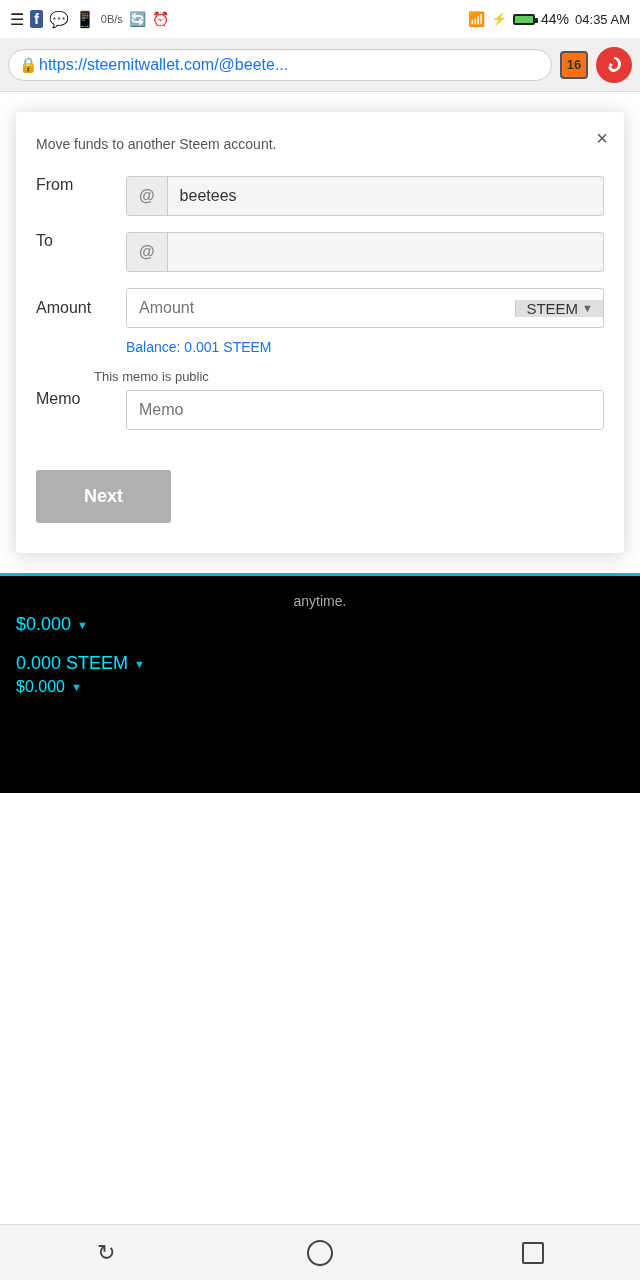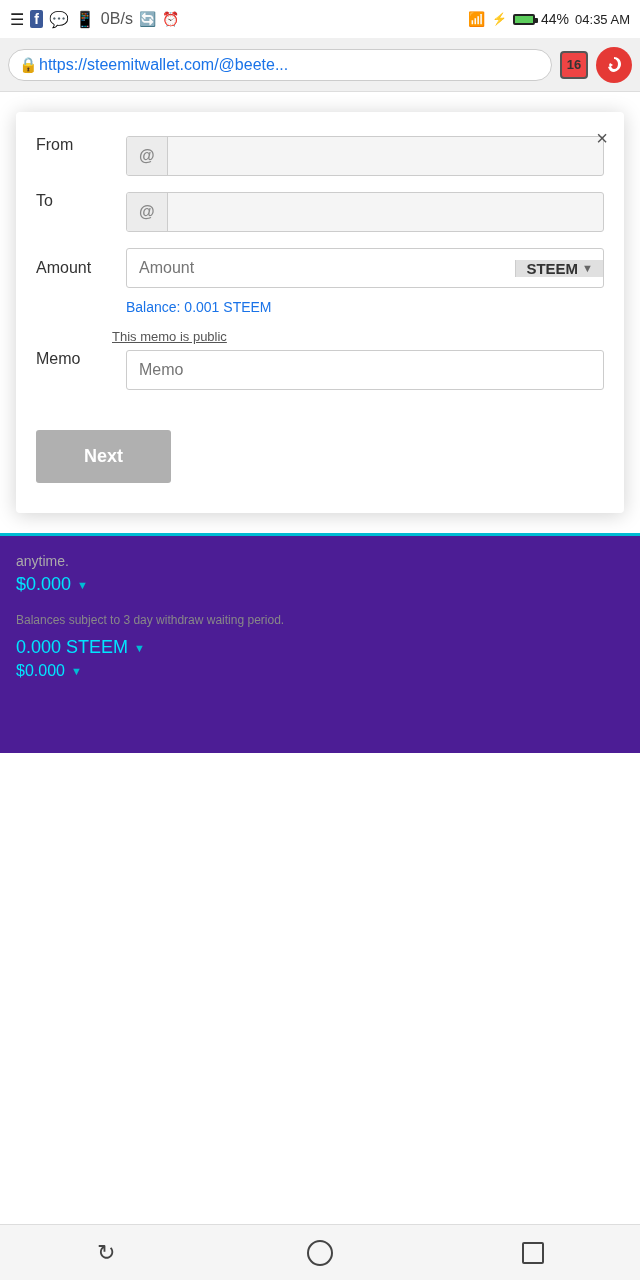--- a/index.html
+++ b/index.html
@@ -80,21 +80,21 @@
       white-space: nowrap;
       text-overflow: ellipsis;
     }
     .url-lock {
       color: #2e7d32;
       font-size: 15px;
       position: absolute;
       left: 10px;
     }
     .tab-badge {
-      background: #ef4444;
+      background: #f97316;
       border: 2px solid #555;
       border-radius: 4px;
       width: 28px;
       height: 28px;
       display: flex;
       align-items: center;
       justify-content: center;
       font-size: 13px;
       font-weight: bold;
       color: #333;
@@ -218,44 +218,43 @@
       display: flex;
       align-items: center;
       background: #e0e0e0;
       border-left: 1px solid #ccc;
       padding: 0 10px;
       cursor: pointer;
     }
     .currency-label {
       font-size: 15px;
       color: #333;
-      font-weight: 700;
+      font-weight: 400;
     }
     .chevron-down {
       font-size: 11px;
       color: #666;
       margin-left: 4px;
     }
 
     .balance-link {
       color: #1a73e8;
       font-size: 14px;
       text-decoration: none;
       display: block;
       margin-left: 90px;
       margin-top: 11px;
       margin-bottom: 14px;
     }
 
     .memo-note {
       font-size: 13px;
       color: #555;
-      margin-left: 76px;
+      margin-left: 58px;
       margin-bottom: 6px;
-      text-decoration: underline;
     }
 
     .memo-input {
       flex: 1;
       border: 1px solid #ccc;
       border-radius: 3px;
       background: #fff;
       padding: 10px 12px;
       font-size: 16px;
       color: #aaa;
@@ -272,25 +271,26 @@
       border-radius: 3px;
       padding: 16px 36px;
       font-size: 18px;
       font-weight: bold;
       cursor: pointer;
       min-width: 135px;
     }
 
     
     .dark-section {
-      background: #4c1d95;
+      background: #000000;
       color: #fff;
       padding: 16px;
       min-height: 220px;
       border-top: 3px solid #00bcd4;
+      text-align: center;
     }
     .dark-section .section-title {
       font-size: 16px;
       font-weight: bold;
       color: #ccc;
       text-transform: uppercase;
       letter-spacing: 1px;
       margin-bottom: 6px;
     }
     .dark-section .section-sub {
@@ -347,21 +347,21 @@
   </style>
 </head>
 <body>
 
 <div class="status-bar">
   <div class="status-bar-left">
     <span style="font-size:16px;">☰</span>
     <span style="font-size:14px; background:#3b5998; color:#fff; padding:1px 4px; border-radius:2px; font-weight:bold;">f</span>
     <span style="font-size:16px;">💬</span>
     <span style="font-size:16px;">📱</span>
-    <span style="font-size:16px; color:#555;">0B/s</span>
+    <span style="font-size:11px; color:#555;">0B/s</span>
     <span style="font-size:14px;">🔄</span>
     <span style="font-size:14px;">⏰</span>
   </div>
   <div class="status-bar-right">
     <span style="font-size:14px;">📶</span>
     <span style="font-size:12px;">⚡</span>
     <div class="battery-icon"></div>
     <span style="font-size:14px;">44%</span>
     <span style="font-size:13px; font-weight:500;">04:35 AM</span>
   </div>
@@ -382,26 +382,28 @@
     </svg>
   </div>
 </div>
 
 <div class="page-bg">
 
   <div class="modal-overlay">
     <div class="modal">
       <button class="modal-close">×</button>
 
+      <div class="modal-subtitle">Move funds to another Steem account.</div>
 
       
       <div class="form-row">
         <div class="form-label">From</div>
         <div class="input-with-at">
           <span class="at-symbol">@</span>
+          <input class="text-input-field" type="text" value="beetees" readonly="" style="">
         </div>
       </div>
 
       
       <div class="form-row">
         <div class="form-label">To</div>
         <div class="input-with-at">
           <span class="at-symbol">@</span>
         </div>
       </div>
@@ -438,21 +440,20 @@
   <div class="dark-section">
     <div style="margin-bottom:4px;">
       <span style="color:#aaa; font-size:14px;">anytime.</span>
     </div>
     <div class="dark-amount">
       <span>$0.000</span>
       <span class="dropdown-arrow">▼</span>
     </div>
 
     <div style="margin-top: 18px;">
-      <div class="section-sub">Balances subject to 3 day withdraw waiting period.</div>
       <div class="dark-amount">
         <span>0.000 STEEM</span>
         <span class="dropdown-arrow">▼</span>
       </div>
       <div class="dark-amount-sub">
         <span>$0.000</span>
         <span class="dropdown-arrow">▼</span>
       </div>
     </div>
   </div>

